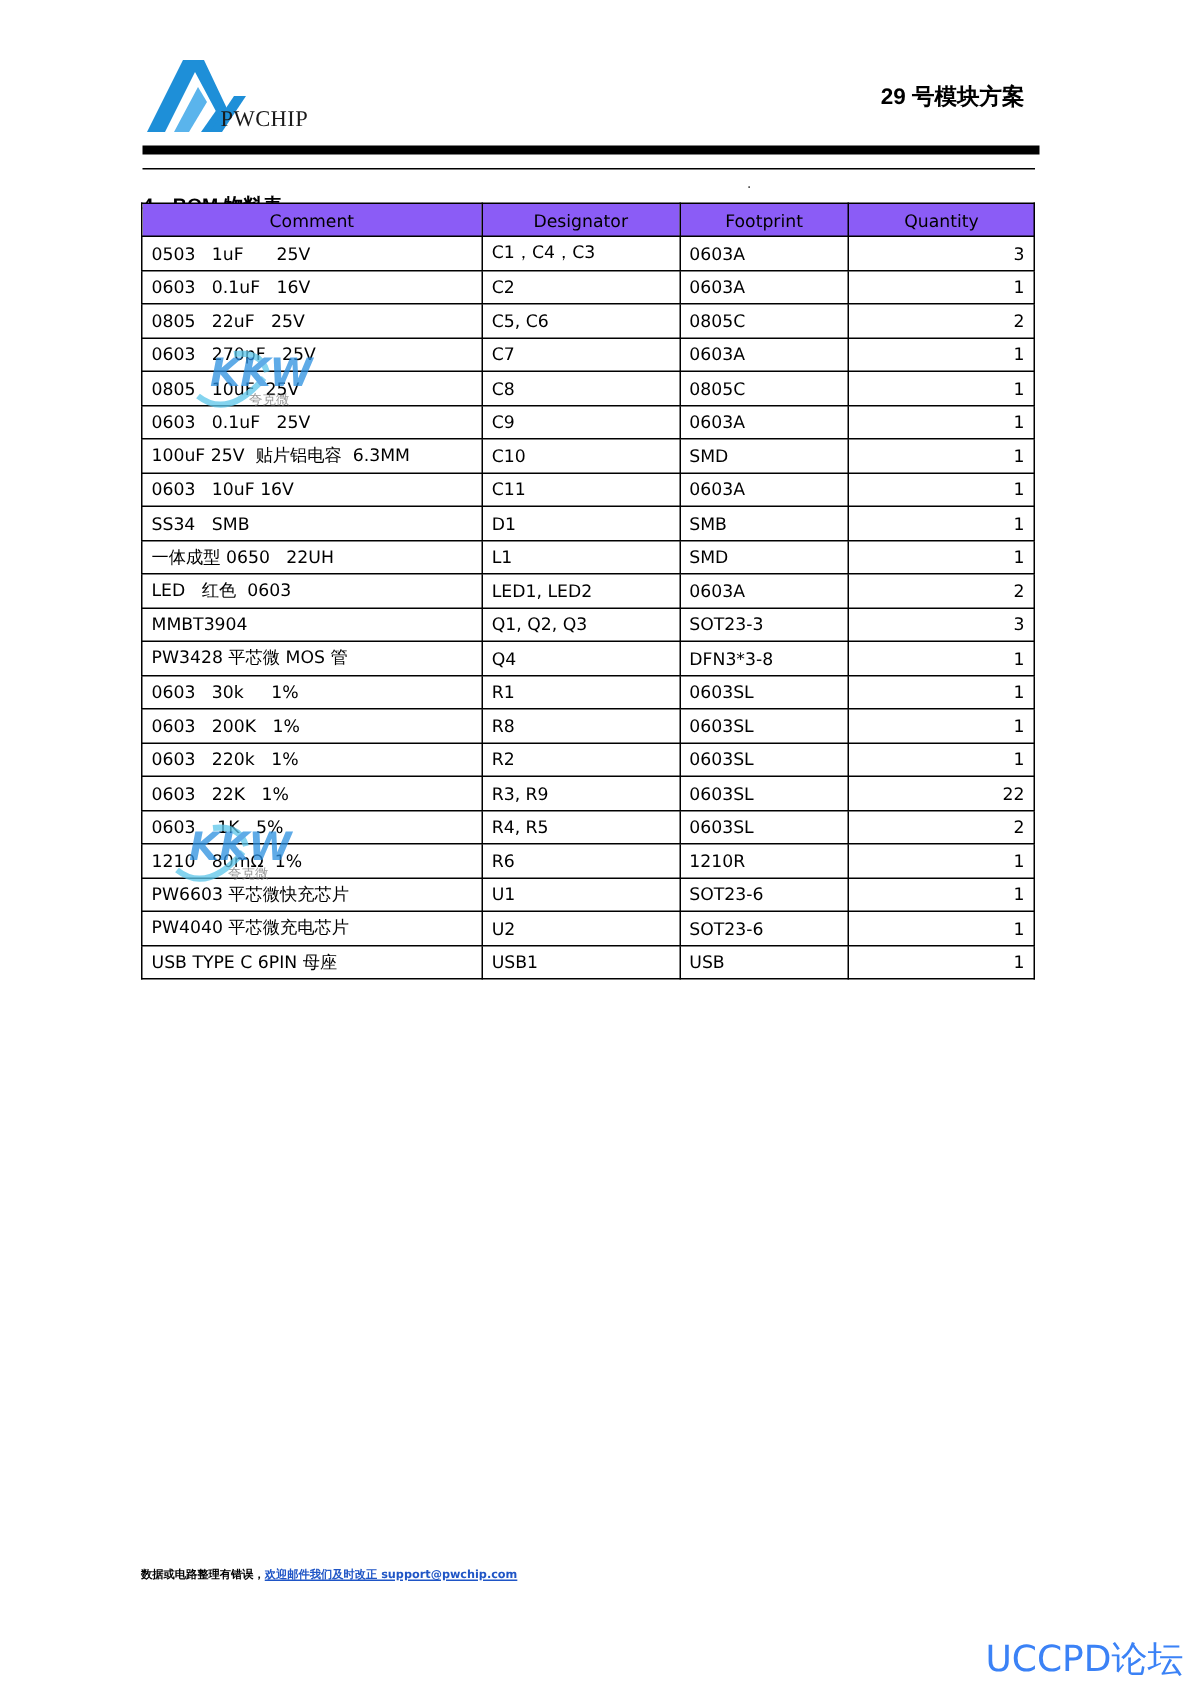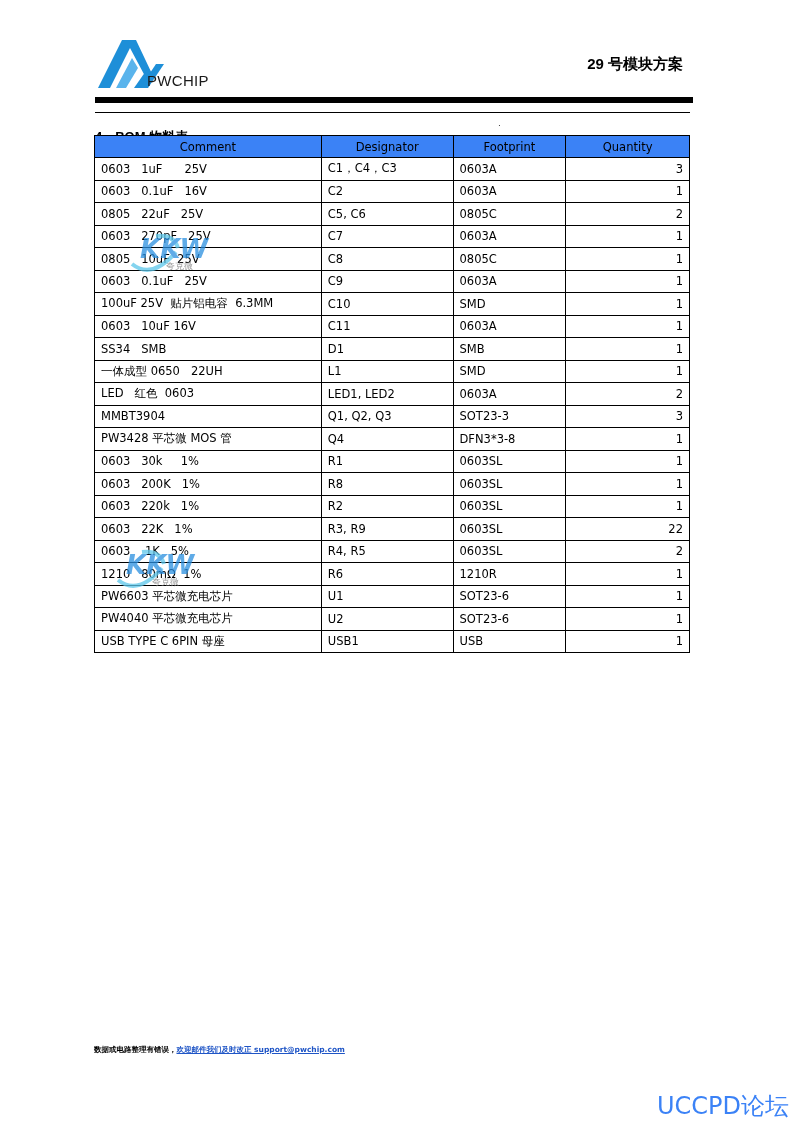--- a/index.html
+++ b/index.html
@@ -1,32 +1,32 @@
 <!DOCTYPE html>
 <html><head>
 <meta charset="utf-8">
 <style>
   html, body { margin: 0; padding: 0; background: #ffffff; }
   body { width: 793px; height: 1122px; position: relative; overflow: hidden;
          font-family: "DejaVu Sans", "Liberation Sans", sans-serif; color: #000; }
   .logo { position: absolute; left: 96px; top: 38px; width: 130px; height: 54px; }
-  .logo-text { position: absolute; left: 147px; top: 72px; font-family: Liberation Sans, sans-serif;
+  .logo-text { position: absolute; left: 147px; top: 72px; font-family: Liberation Serif, serif;
                font-size: 15px; color: #1a1a1a; letter-spacing: 0.3px; }
   .doc-title { position: absolute; right: 110px; top: 55px; font-size: 15px; font-weight: bold;
                font-family: "Liberation Sans", sans-serif; }
   .rule-thick { position: absolute; left: 95px; top: 97px; width: 598px; height: 6px; background: #000; }
   .rule-thin { position: absolute; left: 95px; top: 112px; width: 595px; height: 1px; background: #000; }
   .section-title { position: absolute; left: 95px; top: 128px; font-size: 13px; font-weight: bold;
                    font-family: "Liberation Sans", sans-serif; }
   .dot-mark { position: absolute; left: 498px; top: 118px; font-size: 9px; color: #333; }
   table.bom { position: absolute; left: 94px; top: 135px; width: 596px; border-collapse: collapse;
               font-size: 11.5px; font-family: "DejaVu Sans", sans-serif; }
   table.bom th, table.bom td { border: 1px solid #000; height: 21.5px; padding: 0 6px;
                                white-space: pre; overflow: hidden; }
-  table.bom th { background: #3b82f6; font-weight: normal; text-align: center; height: 21px; }
+  table.bom th { background: #8b5cf6; font-weight: normal; text-align: center; height: 21px; }
   table.bom td.qty { text-align: right; }
   col.c1 { width: 227px; } col.c2 { width: 132px; } col.c3 { width: 113px; } col.c4 { width: 124px; }
   .watermark { position: absolute; pointer-events: none; opacity: 0.75; }
   .watermark .wm-text { position: absolute; left: 14px; top: 4px; font-size: 26px; font-weight: bold;
                         font-style: italic; color: #2a8fe0; font-family: "DejaVu Sans", sans-serif; }
   .watermark .wm-sub { position: absolute; left: 40px; top: 30px; font-size: 9px; color: #777; }
   .footer-note { position: absolute; left: 94px; top: 1045px; font-size: 7.5px; font-weight: bold; color: #000; }
   .footer-note a { color: #1f55c6; text-decoration: underline; }
   .forum-mark { position: absolute; right: 4px; top: 1090px; font-size: 24px; color: #3b82f6;
                 font-family: "DejaVu Sans", sans-serif; }
@@ -58,21 +58,21 @@
   <thead>
     <tr>
       <th>Comment</th>
       <th>Designator</th>
       <th>Footprint</th>
       <th>Quantity</th>
     </tr>
   </thead>
   <tbody>
     <tr>
-        <td>0603   1uF      25V</td>
+        <td>0503   1uF      25V</td>
         <td>C1，C4，C3</td>
         <td>0603A</td>
         <td class="qty">3</td>
       </tr>
     <tr>
         <td>0603   0.1uF   16V</td>
         <td>C2</td>
         <td>0603A</td>
         <td class="qty">1</td>
       </tr>
@@ -172,21 +172,21 @@
         <td>0603SL</td>
         <td class="qty">2</td>
       </tr>
     <tr>
         <td>1210   80mΩ  1%</td>
         <td>R6</td>
         <td>1210R</td>
         <td class="qty">1</td>
       </tr>
     <tr>
-        <td>PW6603 平芯微充电芯片</td>
+        <td>PW6603 平芯微快充芯片</td>
         <td>U1</td>
         <td>SOT23-6</td>
         <td class="qty">1</td>
       </tr>
     <tr>
         <td>PW4040 平芯微充电芯片</td>
         <td>U2</td>
         <td>SOT23-6</td>
         <td class="qty">1</td>
       </tr>

